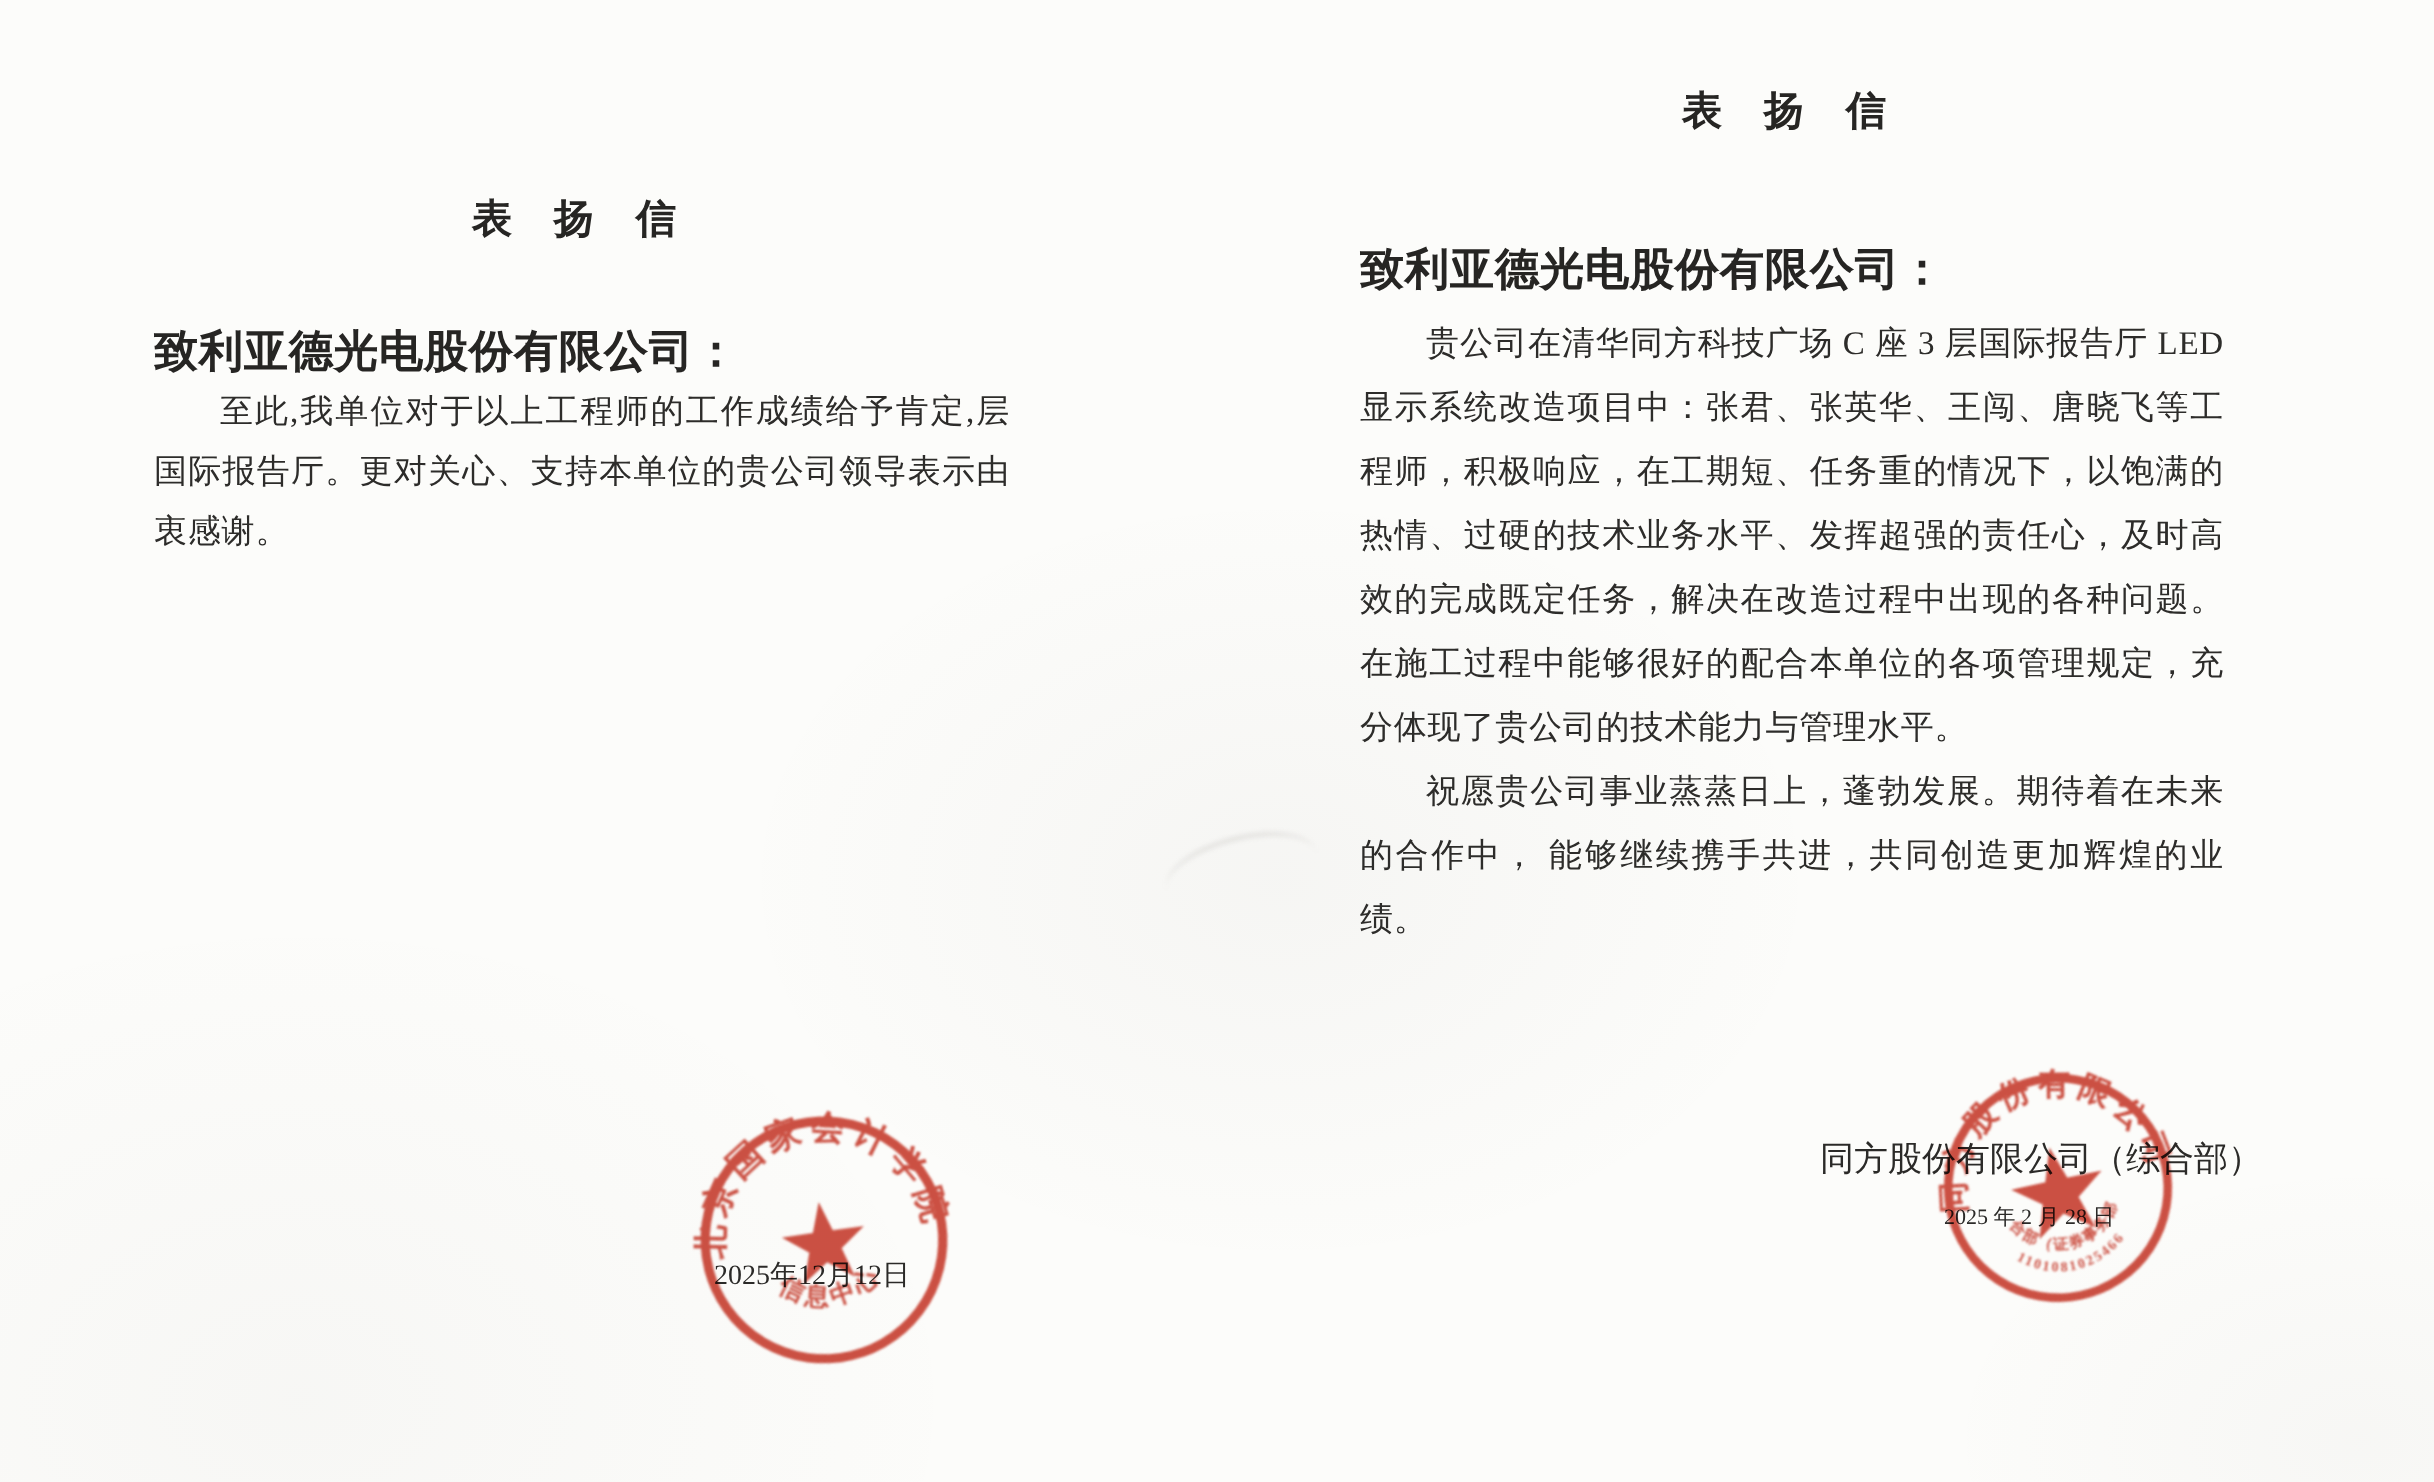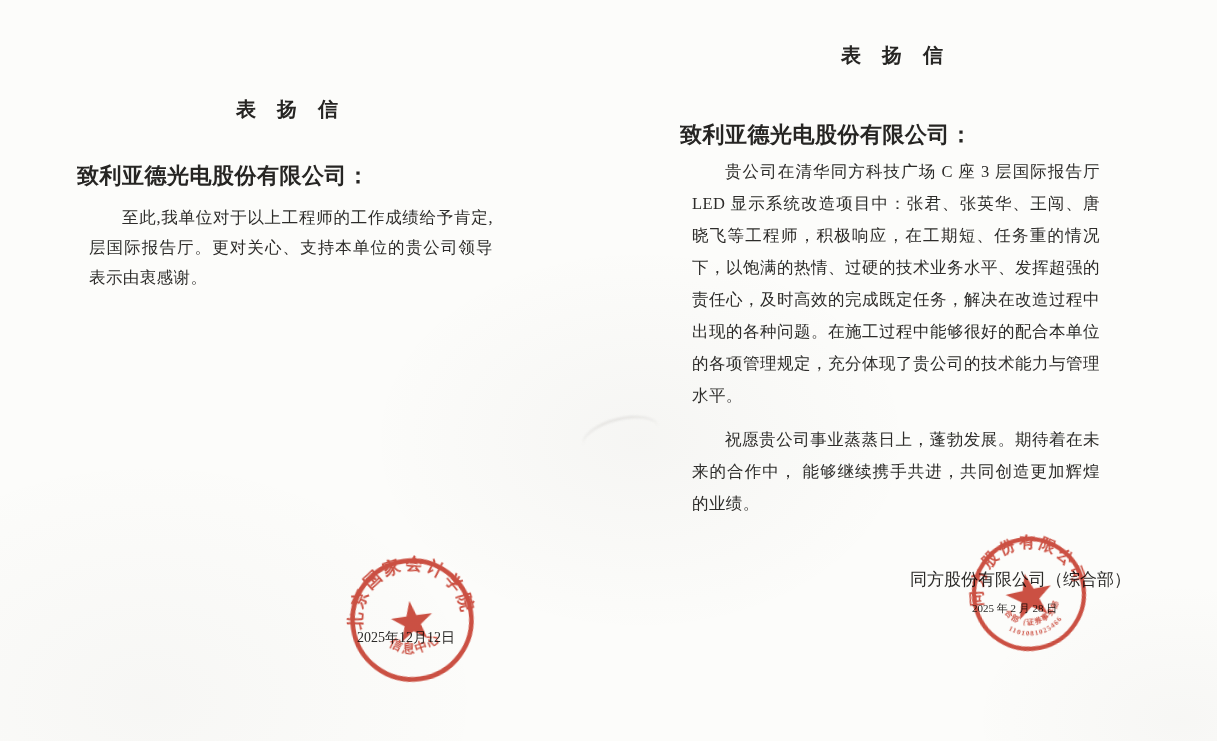--- a/index.html
+++ b/index.html
@@ -8,21 +8,21 @@
   .canvas{position:relative;width:1217px;height:741px;color:#2d2c2a;
     background:
       radial-gradient(420px 300px at 640px 440px, rgba(90,85,80,0.04), transparent 65%),
       radial-gradient(520px 380px at 150px 700px, rgba(90,85,80,0.03), transparent 65%),
       radial-gradient(300px 200px at 1180px 720px, rgba(90,85,80,0.03), transparent 70%),
       #fcfcfa;}
   .letter{position:absolute;}
   .letter-title{text-align:center;font-weight:bold;font-size:20px;
     letter-spacing:8px;color:#262523;white-space:nowrap;}
   .salutation{font-weight:bold;font-size:22px;color:#262523;letter-spacing:0.5px;}
-  .body-par{margin:12px;text-align:justify;text-indent:2em;color:#2d2c2a;}
+  .body-par{margin:0;text-align:justify;text-indent:2em;color:#2d2c2a;}
   .left-body .body-par{font-size:16.5px;line-height:30px;letter-spacing:0.4px;}
   .right-body .body-par{font-size:16.5px;line-height:32px;letter-spacing:0.4px;}
   .sig-line{position:absolute;white-space:nowrap;color:#2b2a28;}
   .seal{position:absolute;mix-blend-mode:multiply;opacity:0.88;filter:blur(0.4px);}
   .seal circle{fill:none;stroke:#c8392a;}
   .seal text{fill:#c8392a;font-family:"Liberation Serif","DejaVu Serif",serif;font-weight:bold;}
   .seal .star{fill:#c8392a;}
   .crease{position:absolute;left:582px;top:418px;width:78px;height:34px;
     border-top:2px solid rgba(115,110,104,0.18);border-radius:50%;
     transform:rotate(-14deg);filter:blur(1.2px);}

